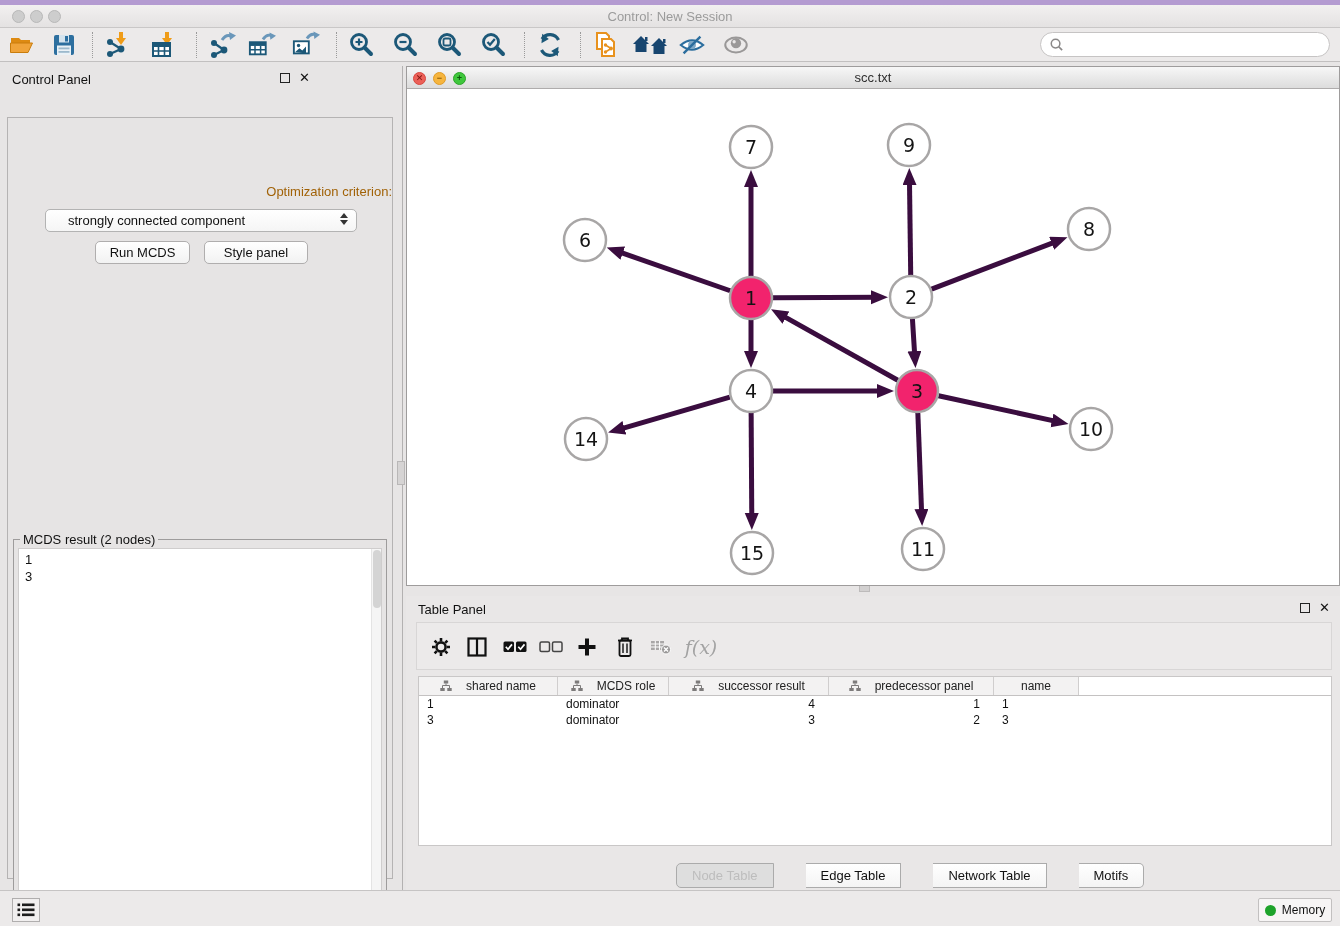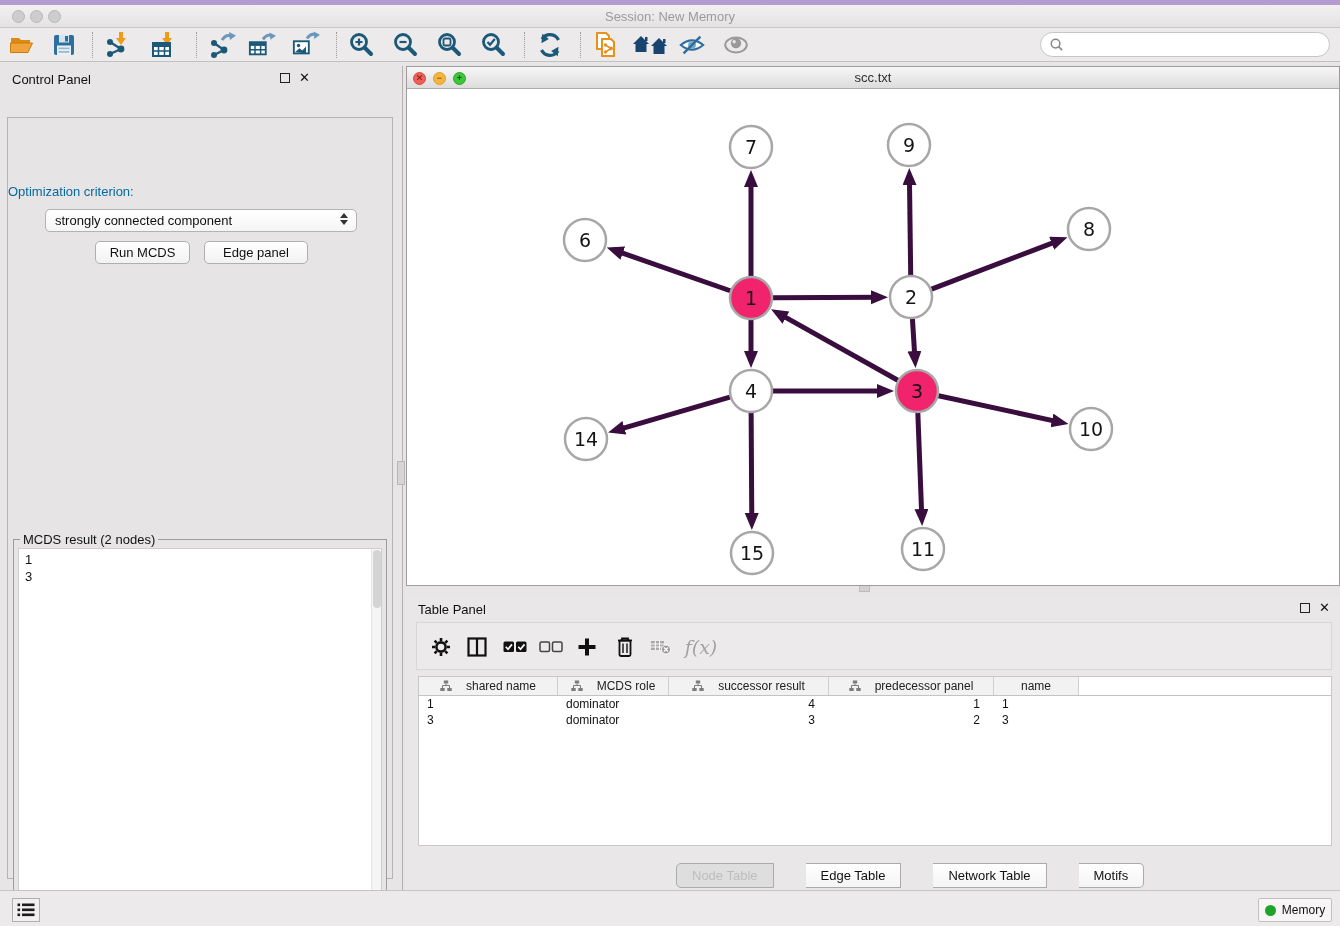--- a/index.html
+++ b/index.html
@@ -29,22 +29,22 @@
   .head-btns { position:absolute; right:10px; top:7px; display:flex; gap:9px; align-items:center; }
 
   .seg { display:flex; }
   .seg .segb { background:linear-gradient(#ffffff,#f4f4f4); border:1px solid #ababab; border-left:none; font-size:13px; padding:3px 13px; color:#111; }
   .seg .segb:first-child { border-left:1px solid #ababab; border-radius:5px 0 0 5px; }
   .seg .segb:last-child { border-radius:0 5px 5px 0; }
   .seg .segb.active { background:#dedede; color:#bdbdbd; }
   .cp-tabs { position:absolute; left:0; width:100%; top:30px; display:flex; justify-content:center; }
 
   .cp-box { position:absolute; left:7px; top:51px; width:386px; height:762px; background:#e6e4e4; border:1px solid #b5b3b3; }
-  .opt-label { position:absolute; left:0; width:100%; top:66px; text-align:left; font-size:13px; color:#0369a1; }
-  .dropdown { position:absolute; left:37px; top:91px; width:312px; height:23px; background:linear-gradient(#ffffff,#f5f5f5); border:1px solid #b3b3b3; border-radius:5px; font-size:13px; color:#111; display:flex; align-items:center; padding-left:9px; }
+  .opt-label { position:absolute; left:0; width:100%; top:66px; text-align:right; font-size:13px; color:#a16207; }
+  .dropdown { position:absolute; left:37px; top:91px; width:312px; height:23px; background:linear-gradient(#ffffff,#f5f5f5); border:1px solid #b3b3b3; border-radius:5px; font-size:13px; color:#111; display:flex; align-items:center; padding-left:22px; }
   .dd-arrows { position:absolute; right:8px; top:3px; display:flex; flex-direction:column; gap:2px; align-items:center; }
   .dd-arrows i { display:block; width:0; height:0; border-left:4px solid transparent; border-right:4px solid transparent; }
   .dd-up { border-bottom:5px solid #333; }
   .dd-dn { border-top:5px solid #333; }
   .btn { background:linear-gradient(#ffffff,#f2f2f2); border:1px solid #b0aeae; border-radius:5px; font-size:13px; color:#111; padding:3px 0; text-align:center; font-family:inherit; }
   .run-btn { position:absolute; left:87px; top:123px; width:95px; }
   .closep-btn { position:absolute; left:196px; top:123px; width:104px; }
 
   .result-fs { position:absolute; left:5px; top:421px; width:374px; height:377px; border:1px solid #9e9c9c; background:#e6e4e4; }
   .result-legend { position:absolute; left:6px; top:-8px; background:#e6e4e4; padding:0 3px; font-size:13px; color:#111; }
@@ -94,21 +94,21 @@
 </head>
 <body>
 
 <div id="app">
 
   <div class="top-strip"></div>
   <div class="titlebar">
     <div class="tl-dot" style="left:12px"></div>
     <div class="tl-dot" style="left:30px"></div>
     <div class="tl-dot" style="left:48px"></div>
-    <div class="main-title">Session: New Memory</div>
+    <div class="main-title">Control: New Session</div>
   </div>
 
   <div class="toolbar">
     <div class="tbtn" style="left:8px">
       <svg width="26" height="26" viewBox="0 0 26 26">
           <path d="M2 6 h8 l2 2 h9 v4 H2 z" fill="#dd8a12"></path>
           <path d="M1.5 11 h22 l-4.5 9.5 h-17.5 z" fill="#f0a339" stroke="#c97d0c" stroke-width="1"></path>
         </svg>
     </div>
     <div class="tbtn" style="left:50px">
@@ -263,21 +263,21 @@
     <div class="cp-box">
       <div class="opt-label">Optimization criterion:</div>
       <div class="dropdown">
         <span>strongly connected component</span>
         <span class="dd-arrows">
             <i class="dd-up"></i>
             <i class="dd-dn"></i>
           </span>
       </div>
       <button class="btn run-btn">Run MCDS</button>
-      <button class="btn closep-btn">Edge panel</button>
+      <button class="btn closep-btn">Style panel</button>
       <div class="result-fs">
         <span class="result-legend">MCDS result (2 nodes)</span>
         <div class="result-area">
           <div class="result-lines" id="result-lines">1
 3</div>
           <div class="result-scroll">
               <div class="result-thumb"></div>
             </div>
         </div>
       </div>

